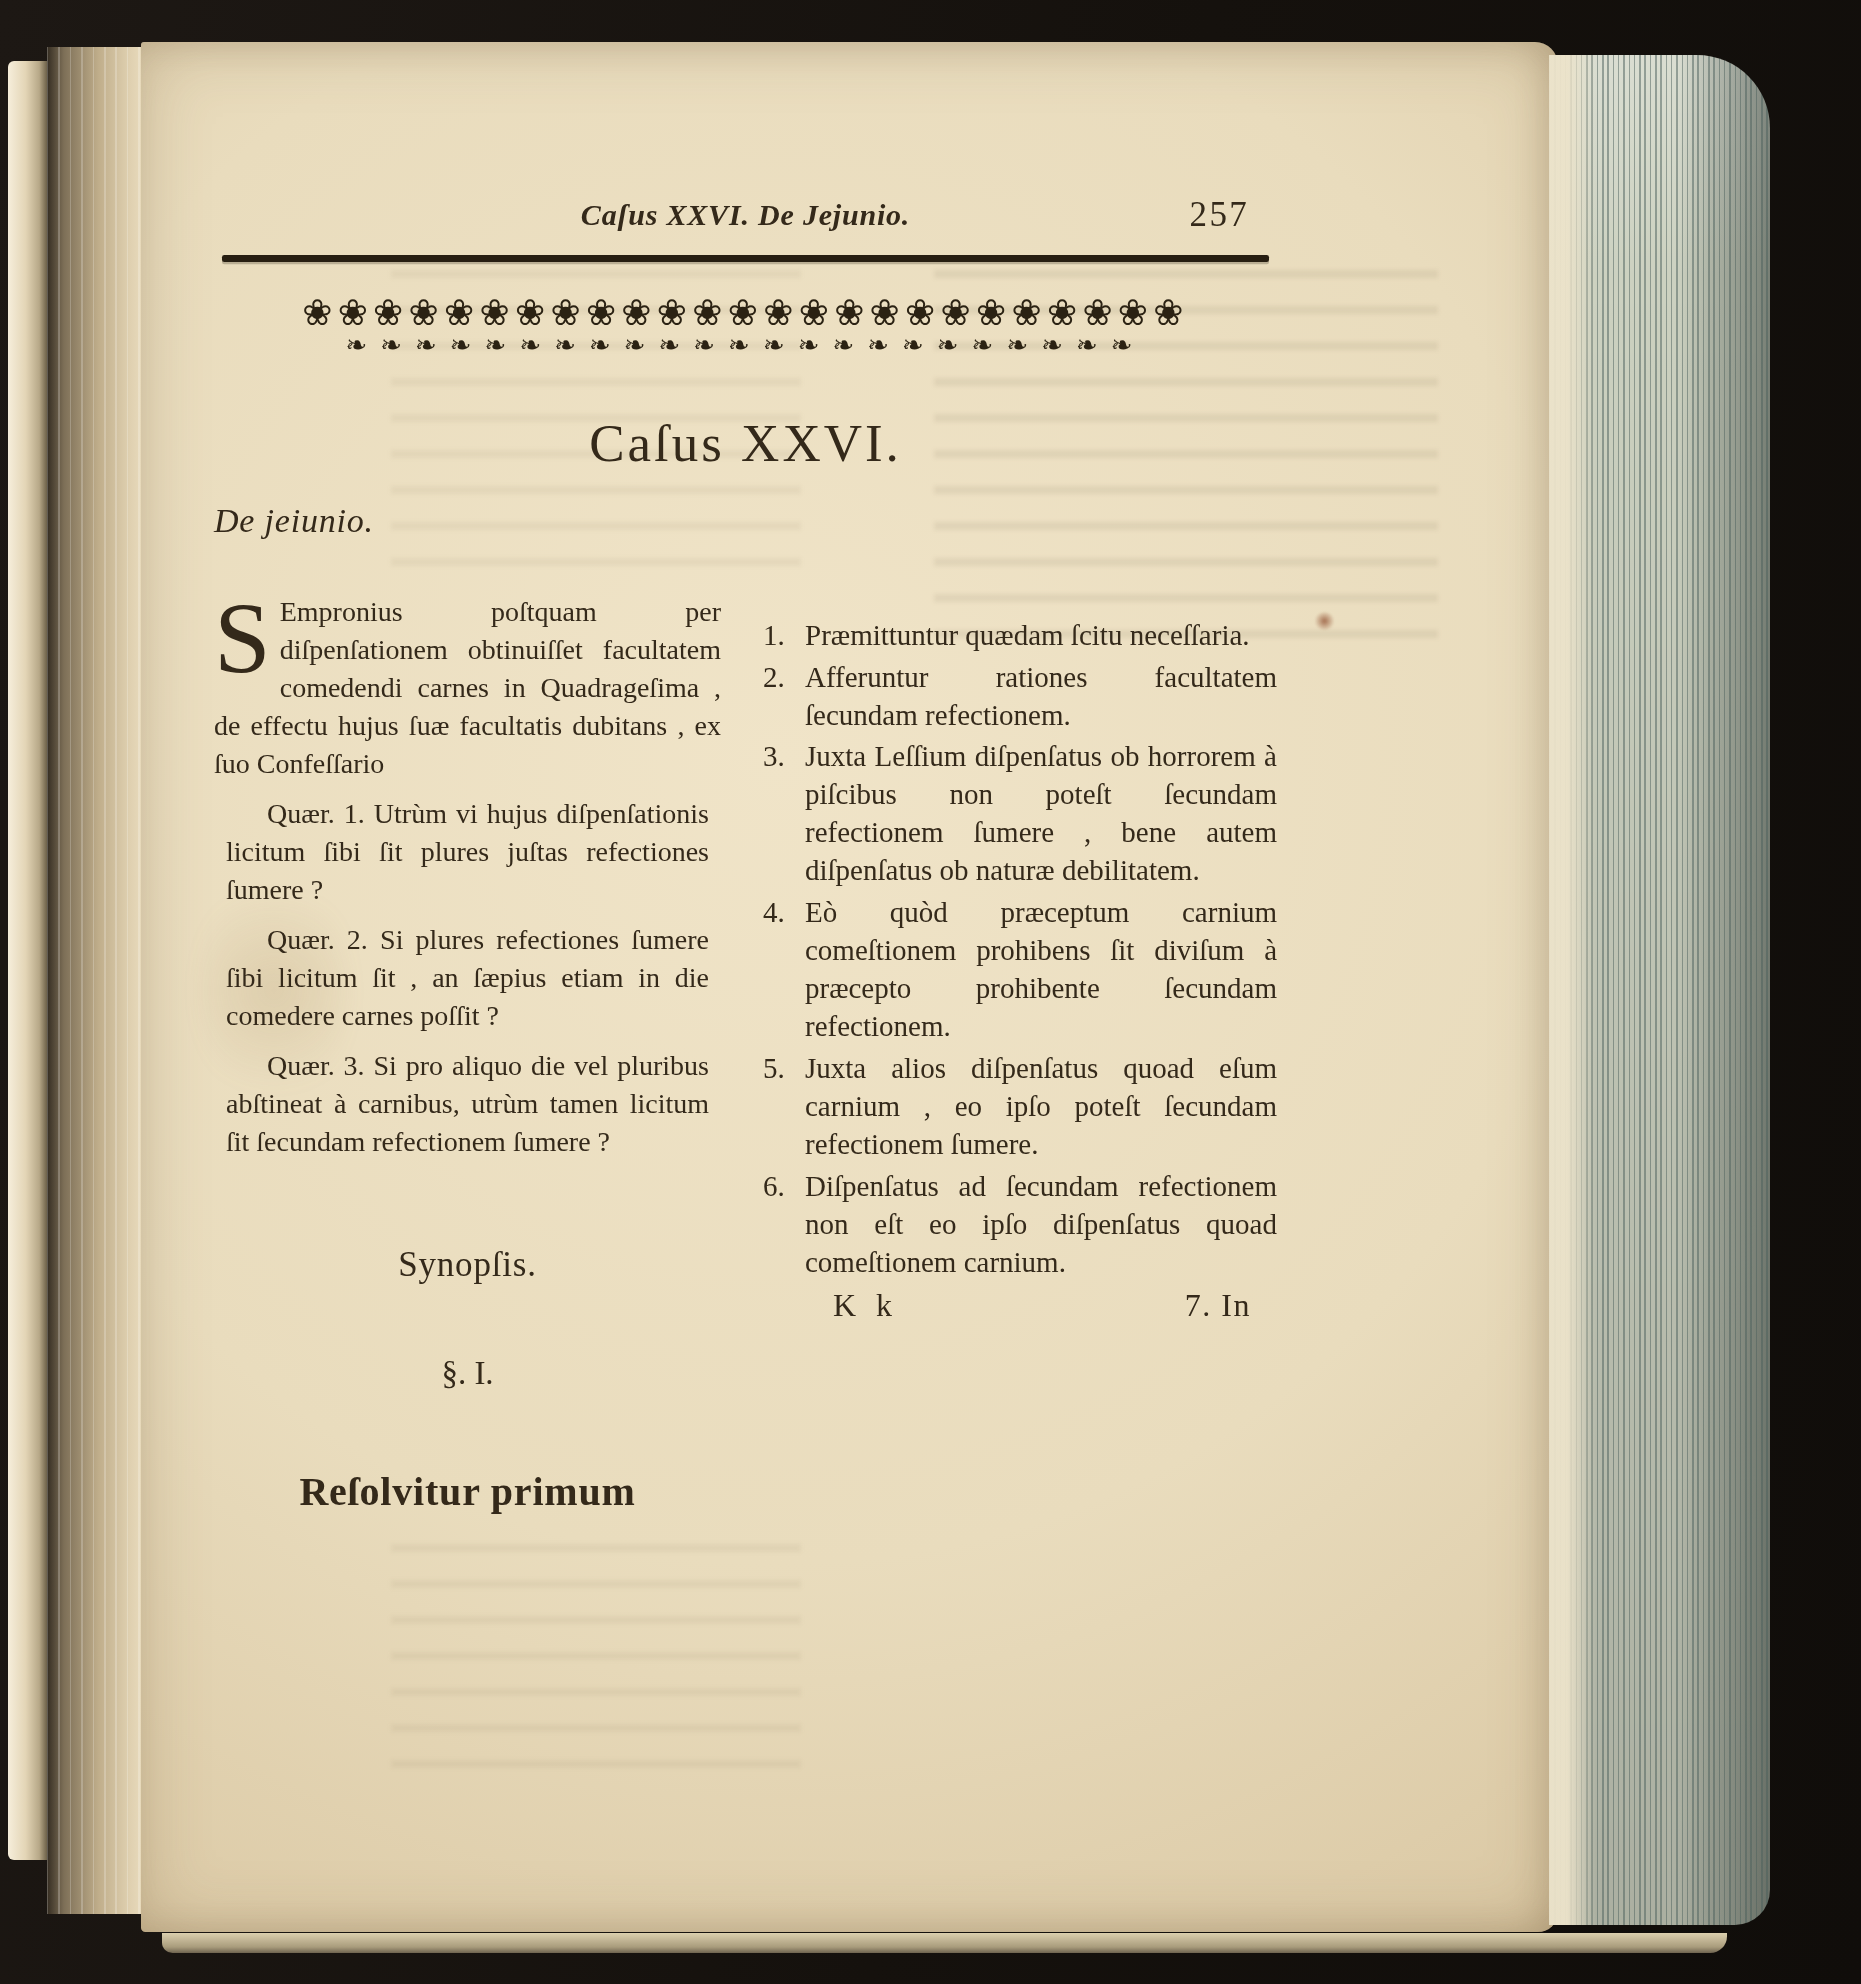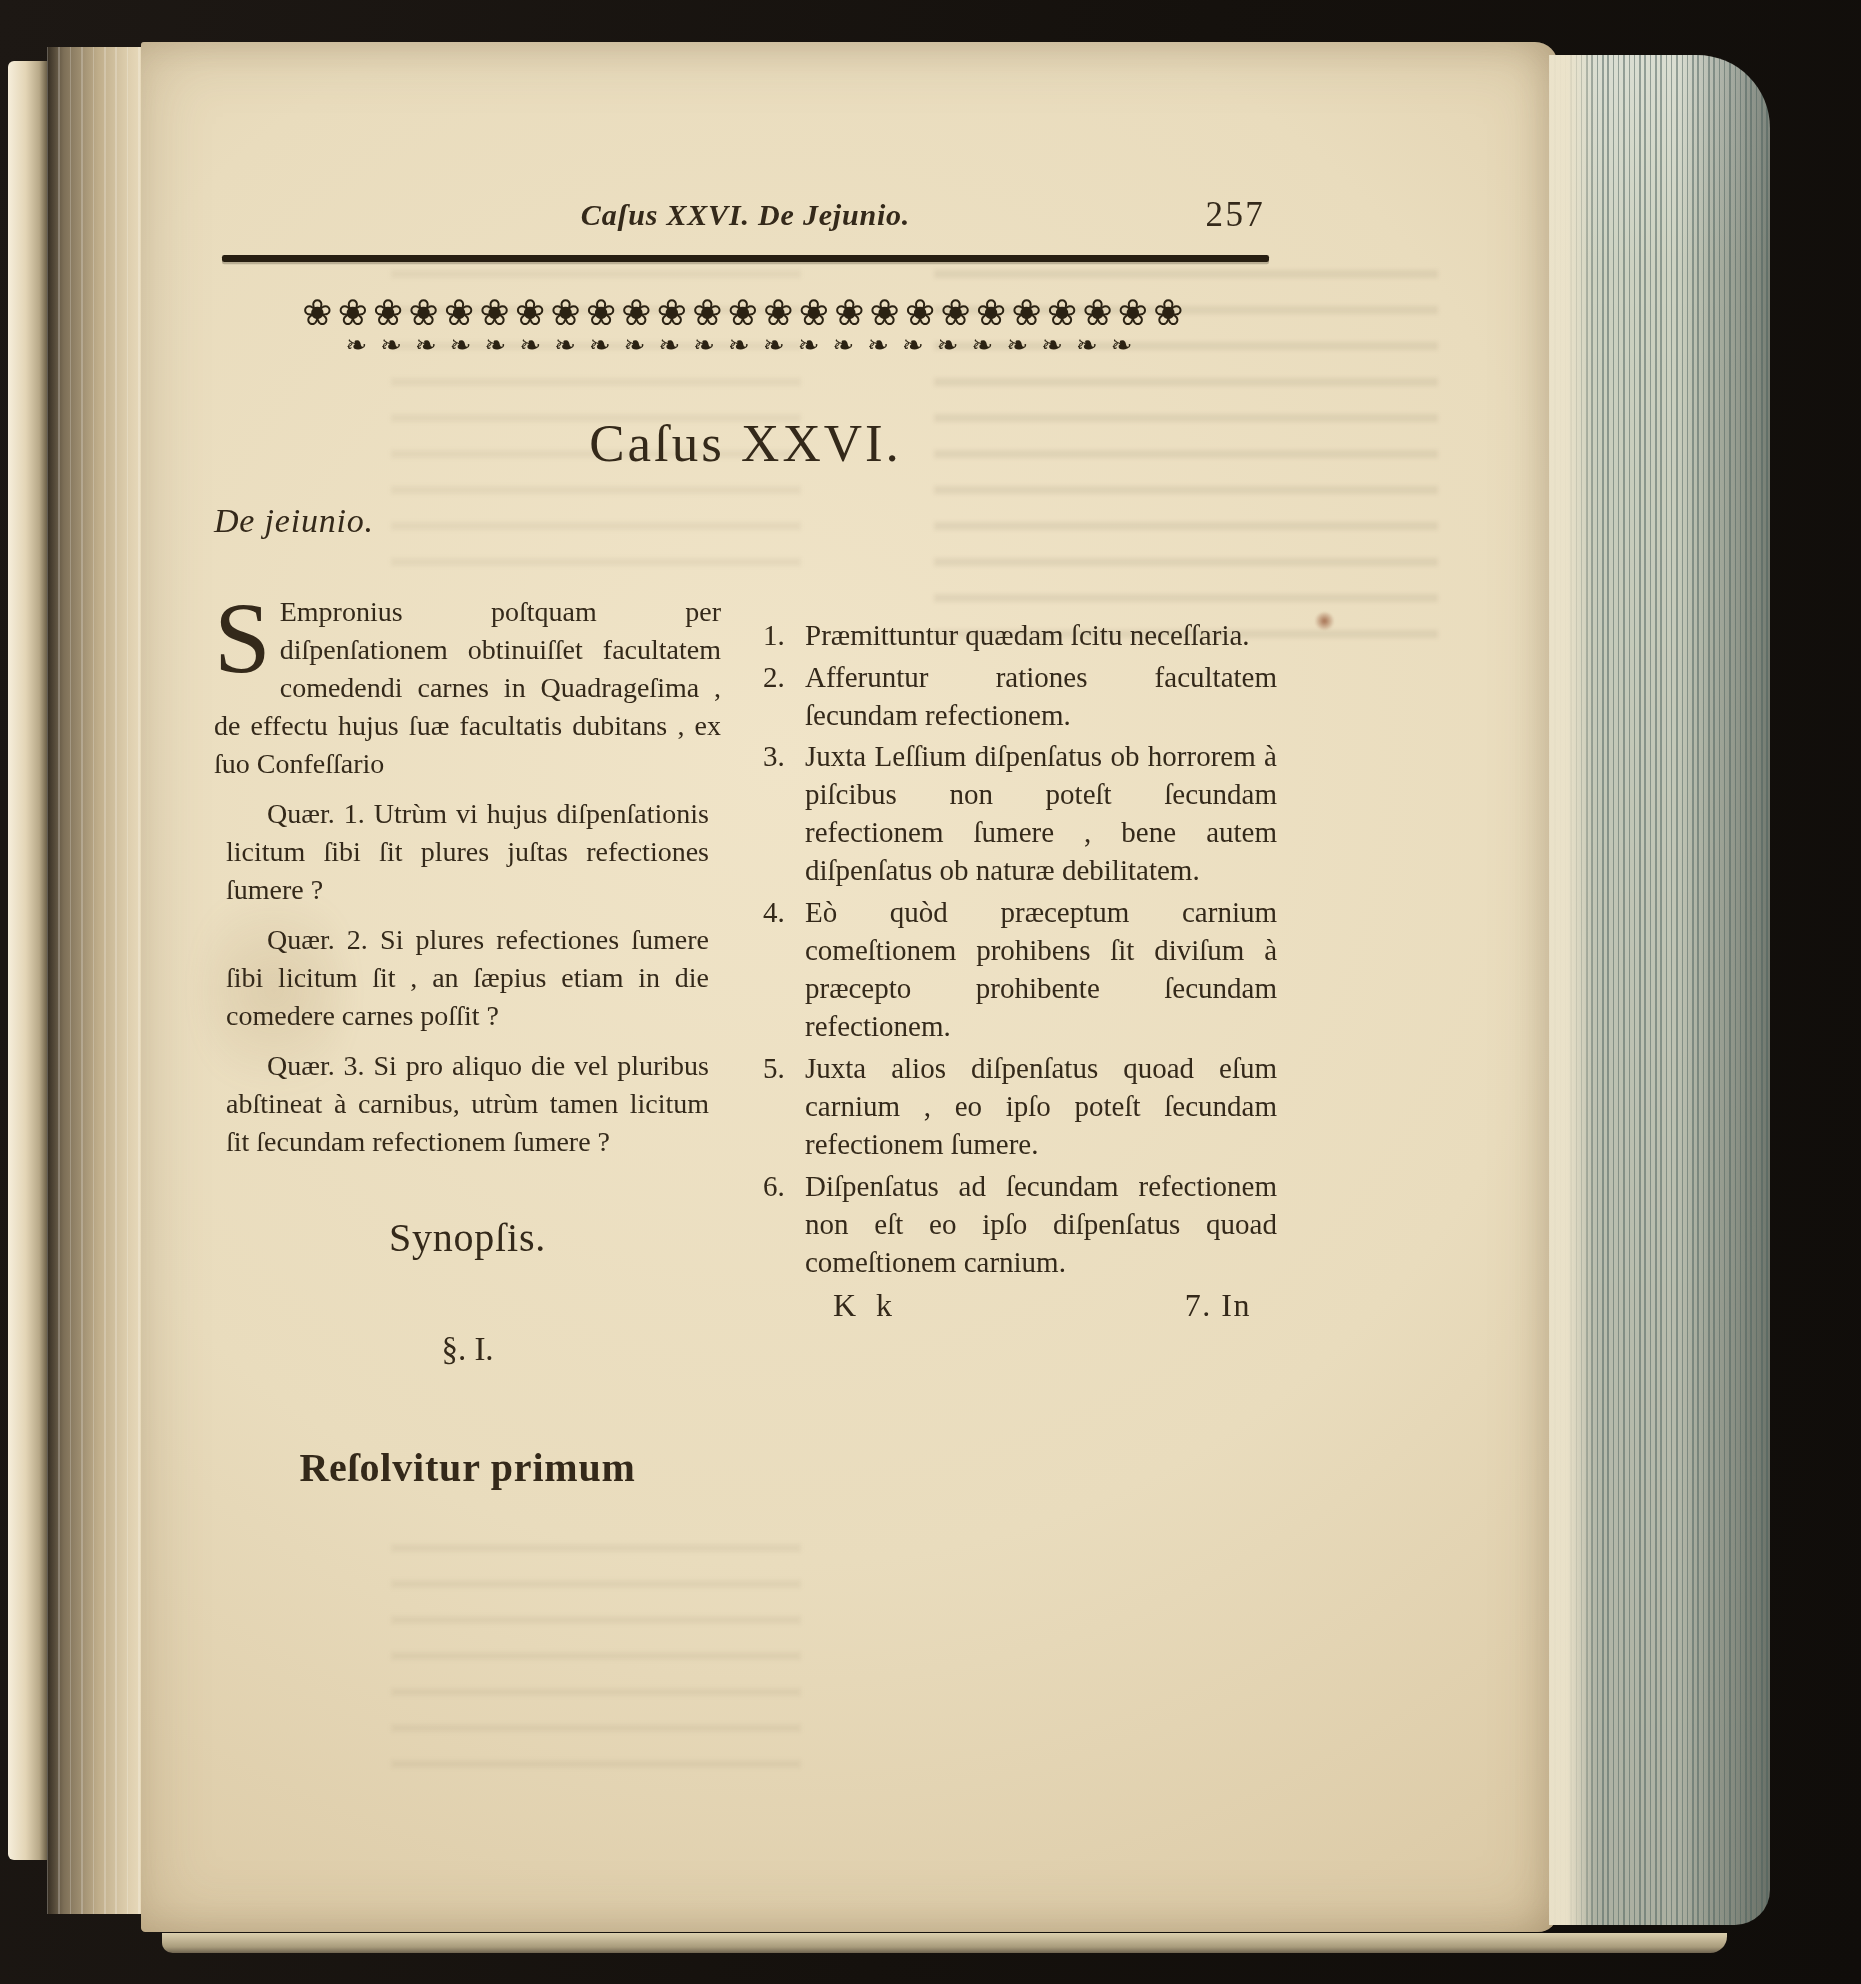--- a/index.html
+++ b/index.html
@@ -69,21 +69,21 @@
     background:repeating-linear-gradient(180deg, rgba(112,96,68,.07) 0 7.6px, rgba(0,0,0,0) 7.6px 36px);
     filter:blur(2.3px);
   }
   
   .textblock { position:absolute; left:73px; top:156px; width:1063px; }
   .running-head {
     position:relative; text-align:center; font-style:italic;
     font-size:30px; letter-spacing:0.8px; font-weight:600;
   }
   .page-number {
-    position:absolute; right:12px; top:-3px; font-style:normal;
+    position:absolute; right:28px; top:-3px; font-style:normal;
     font-weight:400; font-size:35px; letter-spacing:2.3px;
   }
   .rule {
     margin:23px auto 0 auto; width:1047px; height:6.8px; background:#271e11;
     border-radius:2.3px; box-shadow:0 2.3px 0 rgba(39,30,17,.25);
   }
   .ornament {
     margin-top:30px; height:82px; overflow:hidden; text-align:center;
     color:#2b2213; font-family:"DejaVu Sans",sans-serif;
   }
@@ -91,21 +91,21 @@
   .ornament-row2 { font-size:26px; line-height:30px; letter-spacing:13px; margin-top:-3px; white-space:nowrap; }
   .main-title { margin-top:39px; text-align:center; font-size:53px; letter-spacing:3px; }
   .subtitle   { margin-top:29px; font-size:34px; font-style:italic; letter-spacing:0.8px; }
   .columns { display:flex; gap:42px; margin-top:53px; }
   .col-left  { width:507px; }
   .col-right { width:514px; }
   .body-text { font-size:28px; line-height:38px; text-align:justify; }
   .dropcap { float:left; font-size:102px; line-height:80px; padding:6px 9px 0 0; }
   .q-para { text-indent:41px; margin:12px; }
   .opening { margin:0 0 1.5px 0; }
-  .synopsis    { text-align:center; margin-top:53px; font-size:40px; letter-spacing:0.8px; }
+  .synopsis    { text-align:center; margin-top:84px; font-size:35px; letter-spacing:0.8px; }
   .section-mark{ text-align:center; margin-top:70px; font-size:33px; }
   .resolvitur  { text-align:center; margin-top:76px; font-size:40px; font-weight:700; letter-spacing:0.8px; }
   .quaesitum   { text-align:center; margin-top:4.6px;  font-size:30px; font-weight:700; }
   .rc-heading { font-style:italic; font-size:29px; line-height:37px; text-align:justify; font-weight:600; }
   .items { margin-top:23px; }
   .item { display:flex; margin:0 0 3.8px 0; }
   .item-num { flex:none; width:42px; font-size:29px; line-height:38px; }
   .item-text { flex:1; font-size:29px; line-height:38px; text-align:justify; }
   .footer-row { display:flex; align-items:flex-end; margin-top:6px; font-size:32px; }
   .signature { margin-left:70px; letter-spacing:6px; }

